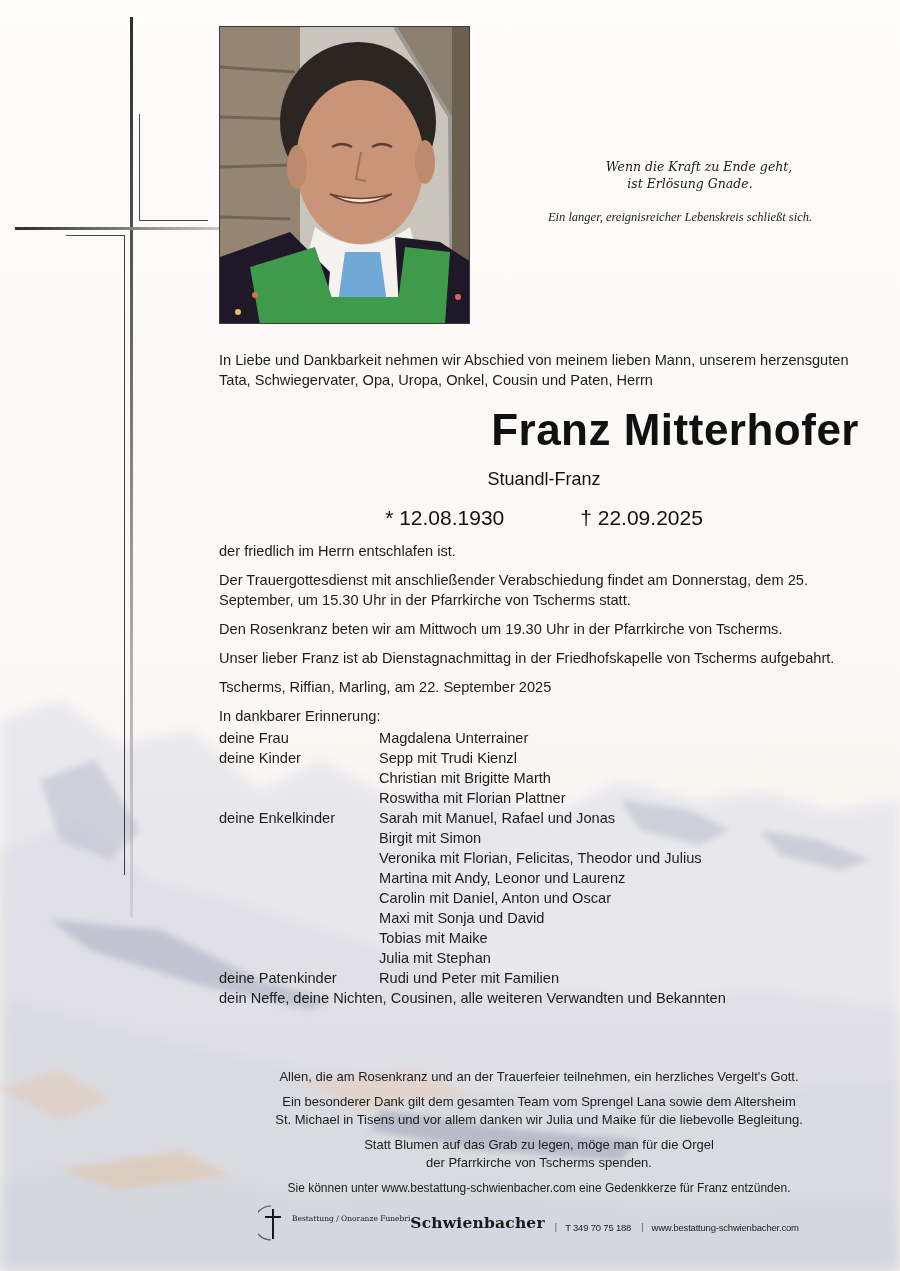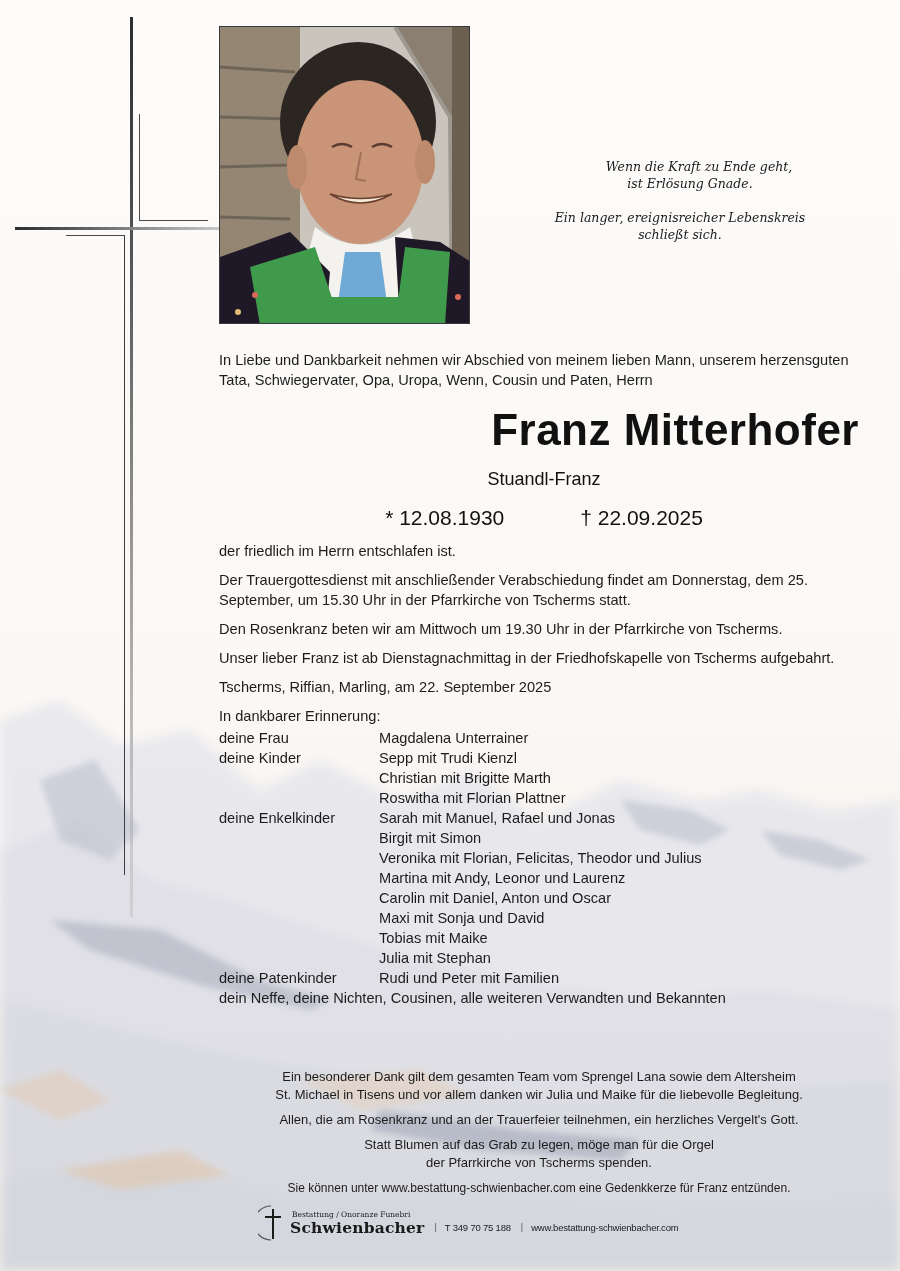--- a/index.html
+++ b/index.html
@@ -37,21 +37,21 @@
   .photo svg { display: block; }
 
   
   .quote {
     position: absolute; left: 520px; top: 158px; width: 310px; z-index: 2;
     font-family: "DejaVu Serif", serif; font-style: italic;
     font-size: 12.5px; line-height: 17px; color: #1a1a1a; text-align: center;
   }
   .quote .q-line1 { display: block; padding-left: 48px; }
   .quote .q-line2 { display: block; padding-left: 30px; }
-  .quote .q-line3 { display: block; margin-top: 17px; padding-left: 10px; }
+  .quote .q-line3 { display: block; margin-top: 17px; padding-left: 10px; font-family: Liberation Serif, serif; }
 
   
   .content { position: absolute; left: 219px; top: 350px; width: 640px; z-index: 2; }
   .intro { font-size: 14.6px; line-height: 20px; color: #1c1c1c; }
   .name {
     font-size: 44px; line-height: 52px; text-align: right; margin-top: 14px;
     color: #111; letter-spacing: 0.5px; padding-left: 10px;
   }
   .nickname { font-size: 18px; line-height: 34px; text-align: center; margin-top: 6px; color: #111; padding-left: 10px; }
   .dates { display: flex; justify-content: center; gap: 76px; font-size: 21px; line-height: 28px; margin-top: 8px; color: #111; padding-left: 10px; }
@@ -68,21 +68,21 @@
   .thanks { position: absolute; left: 219px; top: 1068px; width: 640px; z-index: 2; text-align: center; font-size: 13px; line-height: 18px; color: #1c1c1c; }
   .thanks p { margin-bottom: 7px; }
   .thanks .candle { font-size: 12px; margin-top: 5px; }
 
   
   .footer {
     position: absolute; left: 258px; top: 1203px; height: 40px; z-index: 2;
     display: flex; align-items: center; color: #1a1a1a;
   }
   .logo-mark { width: 28px; height: 38px; position: relative; margin-right: 4px; }
-  .logo-text { display: flex; flex-direction: column; line-height: 1; }
+  .logo-text { display: flex; flex-direction: row; line-height: 1; }
   .logo-sub { font-family: "DejaVu Serif", serif; font-size: 7.5px; margin-left: 2px; margin-bottom: 1px; }
   .logo-name { font-family: "DejaVu Serif", serif; font-weight: bold; font-size: 15.5px; letter-spacing: 0.2px; }
   .footer-sep { font-size: 9px; color: #555; margin: 8px 8px 0 10px; }
   .footer-info { font-size: 9.5px; margin-top: 9px; color: #222; letter-spacing: -0.2px; }
 </style>
 </head>
 <body>
 
 <svg class="bg" viewBox="0 0 900 1271" preserveAspectRatio="none">
   <defs>
@@ -160,21 +160,21 @@
   </svg>
 </div>
 
 <div class="quote">
   <span class="q-line1">Wenn die Kraft zu Ende geht,</span>
   <span class="q-line2">ist Erlösung Gnade.</span>
   <span class="q-line3">Ein langer, ereignisreicher Lebenskreis schließt sich.</span>
 </div>
 
 <div class="content">
-  <p class="intro">In Liebe und Dankbarkeit nehmen wir Abschied von meinem lieben Mann, unserem herzensguten Tata, Schwiegervater, Opa, Uropa, Wenn, Cousin und Paten, Herrn</p>
+  <p class="intro">In Liebe und Dankbarkeit nehmen wir Abschied von meinem lieben Mann, unserem herzensguten Tata, Schwiegervater, Opa, Uropa, Onkel, Cousin und Paten, Herrn</p>
 
   <h1 class="name">Franz Mitterhofer</h1>
   <div class="nickname">Stuandl-Franz</div>
   <div class="dates">
     <span>* 12.08.1930</span>
     <span>† 22.09.2025</span>
   </div>
 
   <div class="body-text">
     <p>der friedlich im Herrn entschlafen ist.</p>
@@ -236,25 +236,25 @@
       </div>
     <div class="family-row">
         <span class="rel">deine Patenkinder</span>
         <span class="names">Rudi und Peter mit Familien</span>
       </div>
     <div class="family-footer">dein Neffe, deine Nichten, Cousinen, alle weiteren Verwandten und Bekannten</div>
   </div>
 </div>
 
 <div class="thanks">
+  <p>Allen, die am Rosenkranz und an der Trauerfeier teilnehmen, ein herzliches Vergelt's Gott.</p>
   <p>
     <span>Ein besonderer Dank gilt dem gesamten Team vom Sprengel Lana sowie dem Altersheim</span><br>
     <span>St. Michael in Tisens und vor allem danken wir Julia und Maike für die liebevolle Begleitung.</span>
   </p>
-  <p>Allen, die am Rosenkranz und an der Trauerfeier teilnehmen, ein herzliches Vergelt's Gott.</p>
   <p>
     <span>Statt Blumen auf das Grab zu legen, möge man für die Orgel</span><br>
     <span>der Pfarrkirche von Tscherms spenden.</span>
   </p>
   <p class="candle">Sie können unter www.bestattung-schwienbacher.com eine Gedenkkerze für Franz entzünden.</p>
 </div>
 
 <div class="footer">
   <div class="logo-mark">
     <svg width="28" height="38" viewBox="0 0 28 38">

